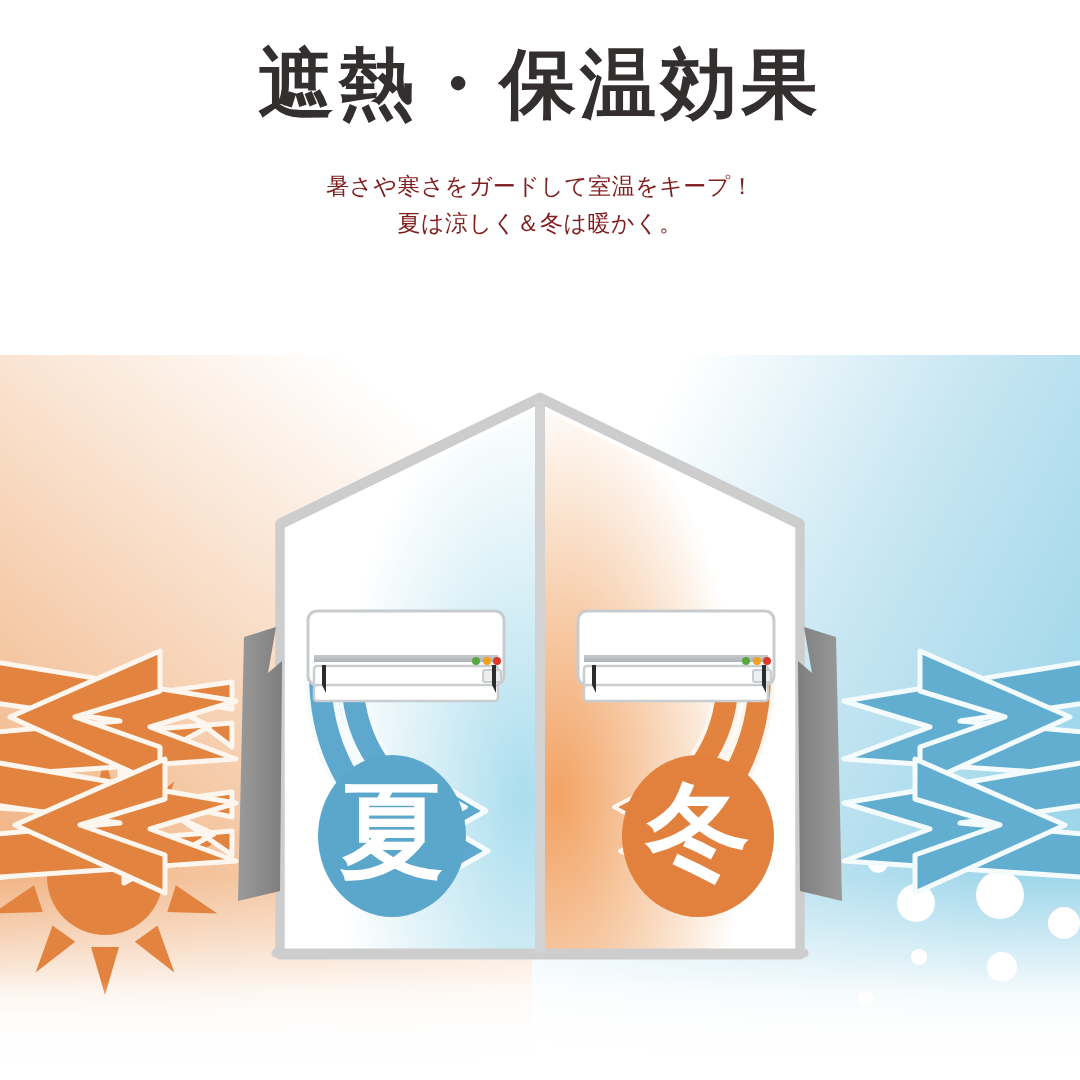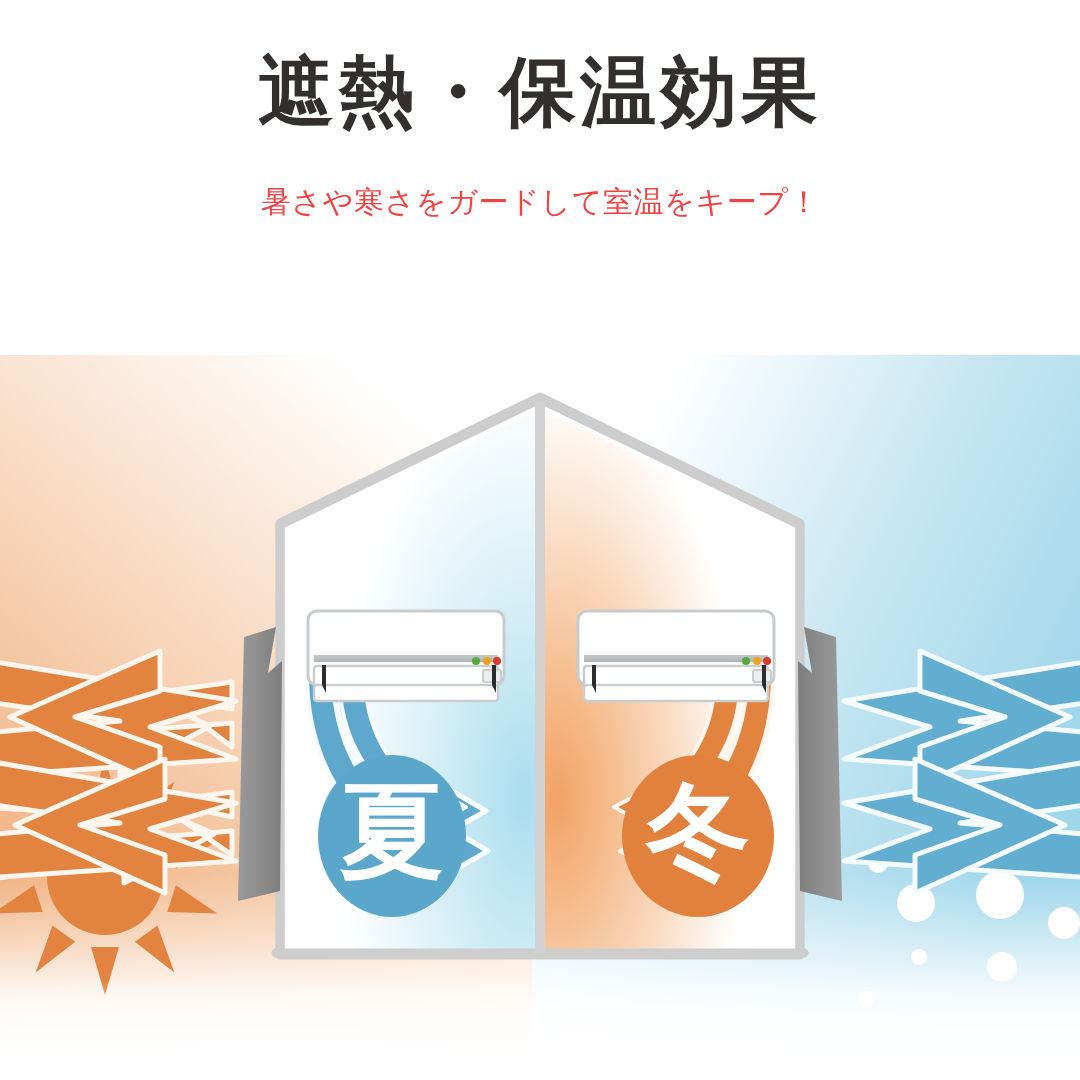--- a/index.html
+++ b/index.html
@@ -5,28 +5,28 @@
 <style>
   html,body{margin:0;padding:0;background:#fff;}
   body{
     width:1080px;height:1080px;overflow:hidden;position:relative;
     font-family:"Liberation Sans","DejaVu Sans",sans-serif;
     -webkit-font-smoothing:antialiased;
   }
   #stage{position:absolute;inset:0;width:1080px;height:1080px;background:#ffffff;}
 
   
-  #header{position:absolute;left:0;top:12px;width:1080px;text-align:center;z-index:30;}
+  #header{position:absolute;left:0;top:4px;width:1080px;text-align:center;z-index:30;}
   #title{
     font-size:76px;line-height:1;font-weight:700;color:#332f2e;
     letter-spacing:.06em;margin-top:42px;
     font-family:"DejaVu Sans","Liberation Sans",sans-serif;
   }
-  #subtitle{margin-top:48px;color:#ef4444;font-size:30px;line-height:1.62;letter-spacing:.02em;
-    font-family:Liberation Serif, serif;}
+  #subtitle{margin-top:48px;color:#7f1d1d;font-size:23px;line-height:1.62;letter-spacing:.02em;
+    font-family:Liberation Mono, monospace;}
   #subtitle div{white-space:nowrap;}
 
   
   #scene{position:absolute;left:0;top:355px;width:1080px;height:725px;overflow:hidden;}
   #scene svg{position:absolute;left:0;top:0;}
 
   
   .badge{
     position:absolute;border-radius:50%;
     display:flex;align-items:center;justify-content:center;
@@ -39,20 +39,21 @@
 </style>
 </head>
 <body>
 
 <div id="stage">
 
   <div id="header">
     <div id="title">遮熱・保温効果</div>
     <div id="subtitle">
       <div>暑さや寒さをガードして室温をキープ！</div>
+      <div>夏は涼しく＆冬は暖かく。</div>
     </div>
   </div>
 
   <div id="scene">
 
     <svg width="1080" height="725" viewBox="0 0 1080 725">
       <defs>
 
         <linearGradient id="gOutL" x1="0" y1="1" x2="0.62" y2="0">
           <stop offset="0" stop-color="#eda268"></stop>

